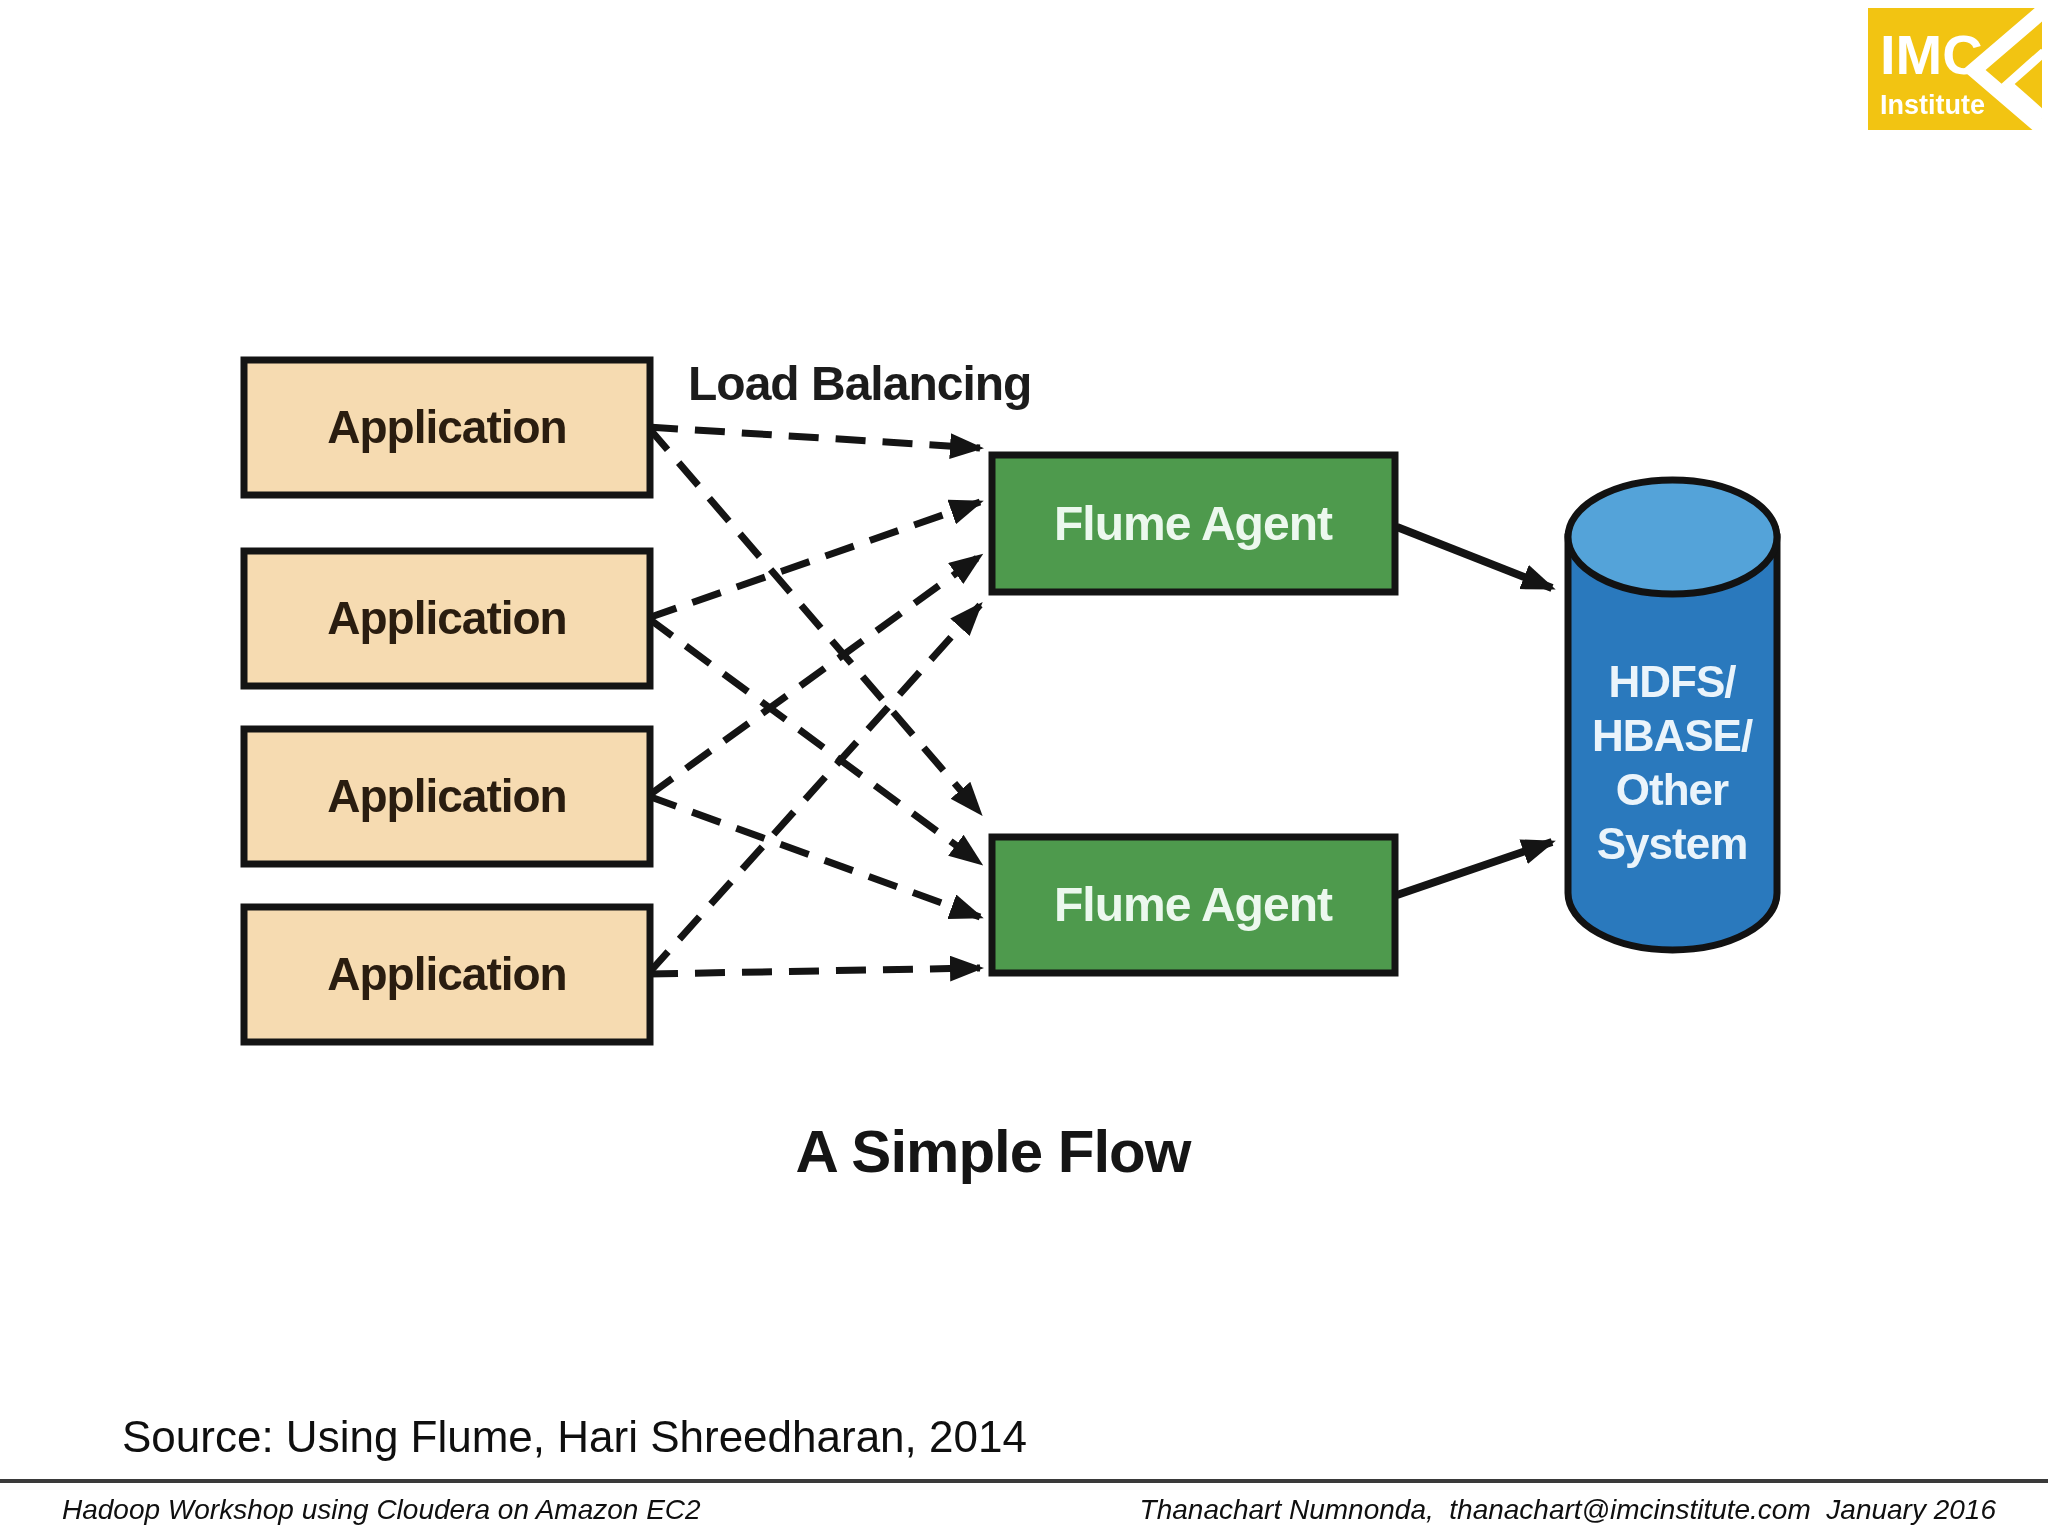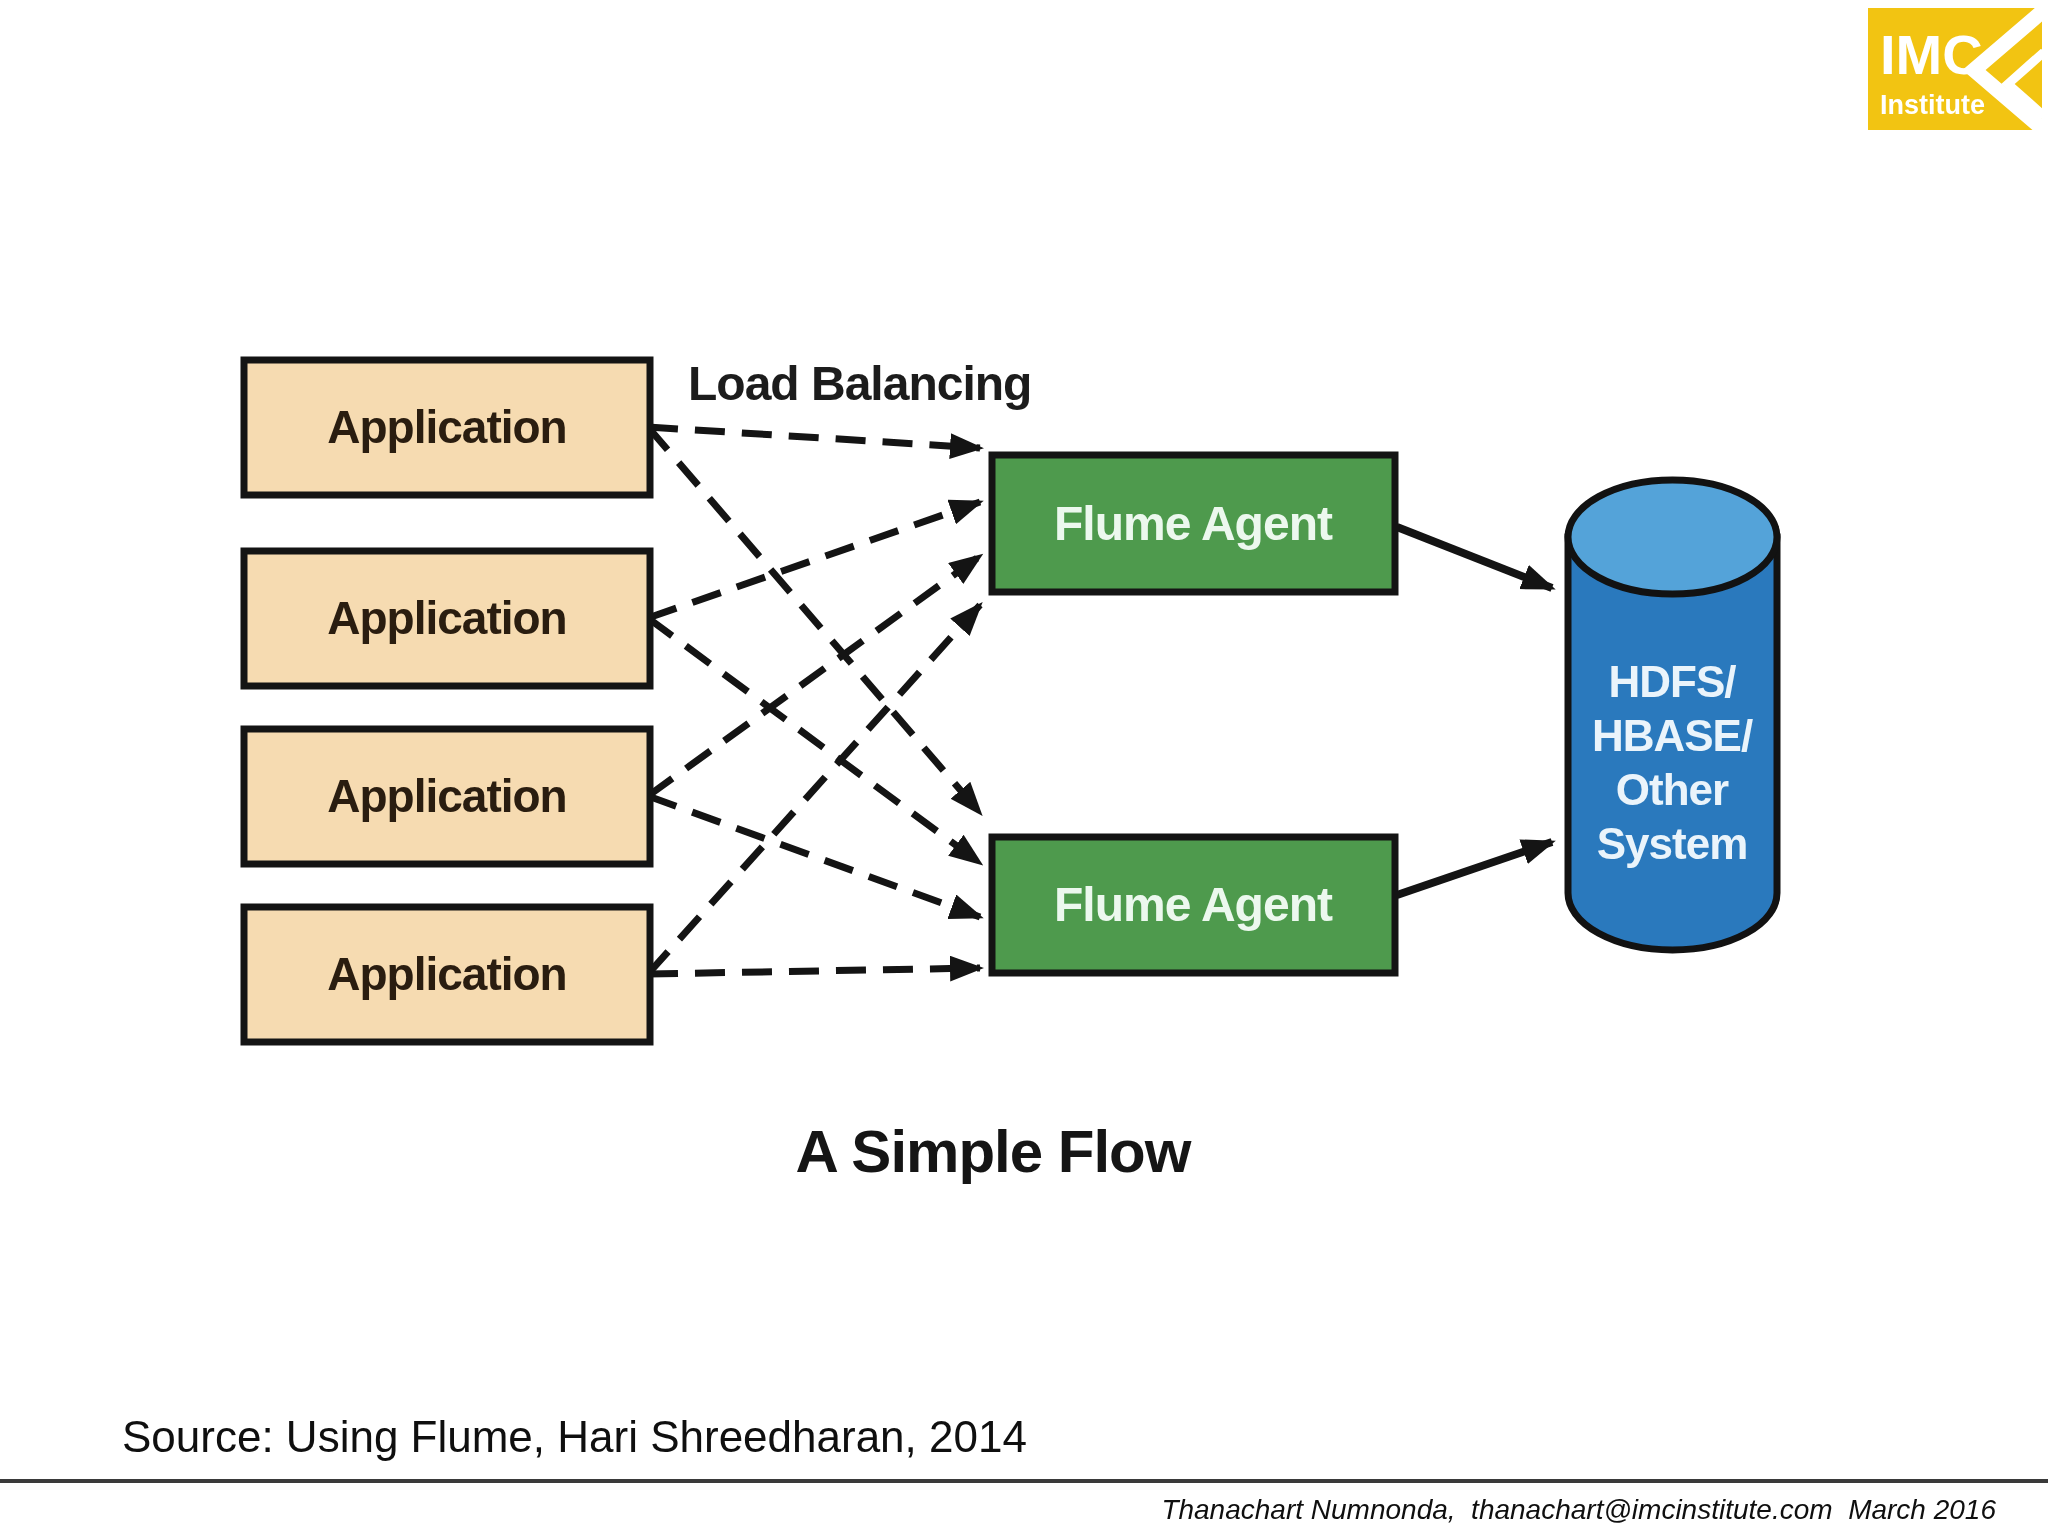--- a/index.html
+++ b/index.html
@@ -108,15 +108,16 @@
       <text class="box-label" x="1672" y="805" fill="#EAF4FB">Other</text>
       <text class="box-label" x="1672" y="859" fill="#EAF4FB">System</text>
     </g>
 
     <text class="box-label" x="993" y="1172" font-size="60" text-anchor="middle" fill="#151515">A Simple Flow</text>
   </svg>
 
   <div class="source">Source: Using Flume, Hari Shreedharan, 2014</div>
 
   <div class="footer-rule"></div>
-  <div class="footer-right">Thanachart Numnonda,  thanachart@imcinstitute.com  March 2016</div>
+  <div class="footer-left">Hadoop Workshop using Cloudera on Amazon EC2</div>
+  <div class="footer-right">Thanachart Numnonda,  thanachart@imcinstitute.com  January 2016</div>
 
 </div>
 
 </body></html>

